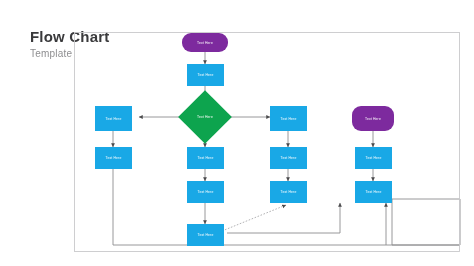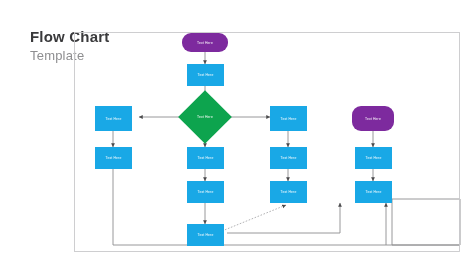--- a/index.html
+++ b/index.html
@@ -21,21 +21,21 @@
     left:30px; top:28px;
     line-height:1.18;
   }
   #title-main {
     font-size:15px;
     font-weight:bold;
     color:#3a3a3c;
     letter-spacing:0.2px;
   }
   #title-sub {
-    font-size:13px;
+    font-size:10px;
     font-weight:normal;
     color:#8e8e90;
     letter-spacing:0.2px;
     margin-top:2px;
   }
 
   
   #diagram {
     position:absolute;
     left:0; top:0;

